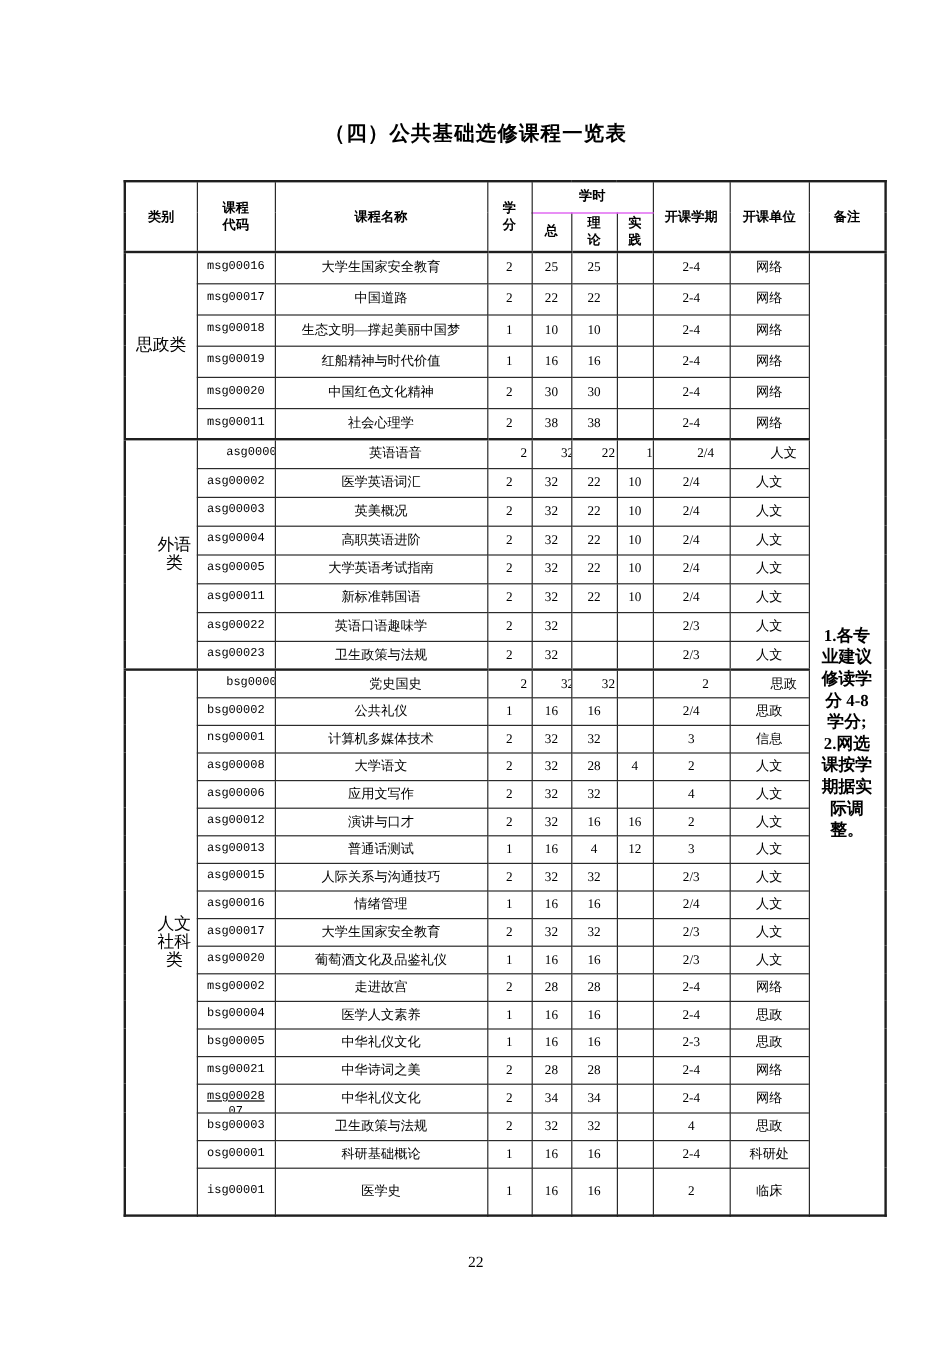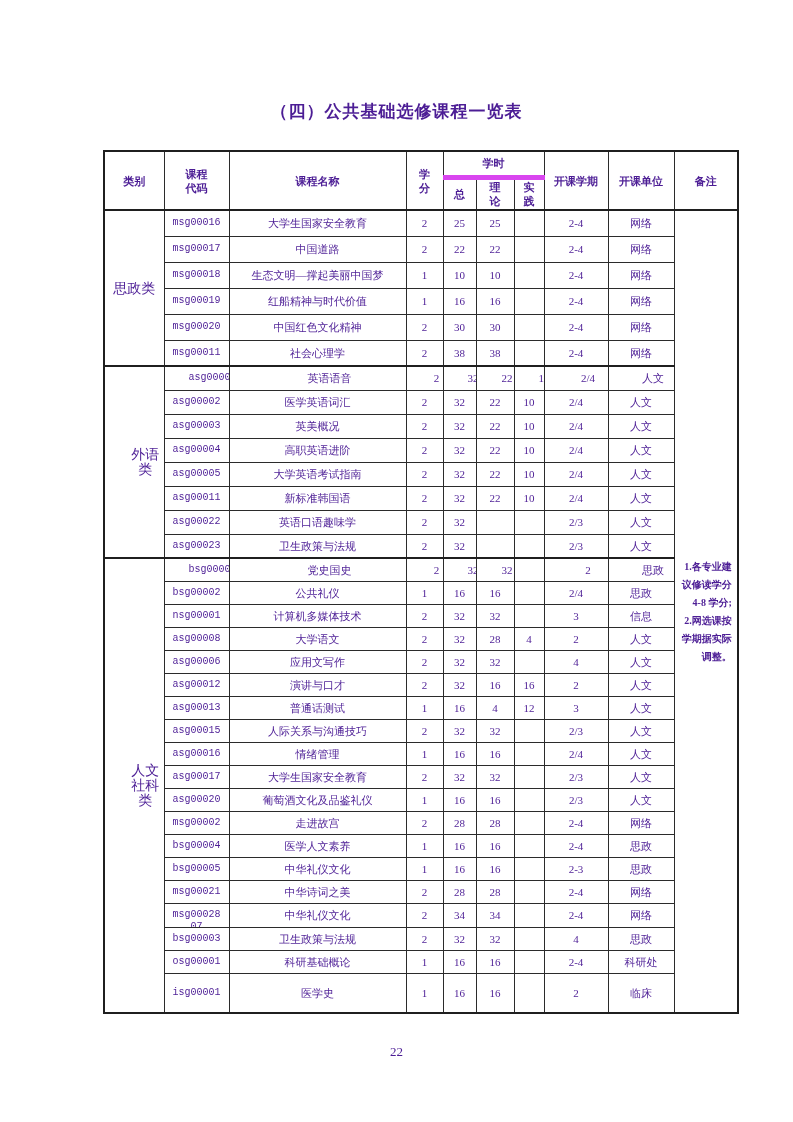--- a/index.html
+++ b/index.html
@@ -6,21 +6,21 @@
     margin: 0;
     padding: 0;
     background: #ffffff;
   }
   .page {
     position: relative;
     width: 793px;
     height: 1122px;
     background: #ffffff;
     font-family: "Liberation Serif", "DejaVu Serif", serif;
-    color: #4c1d95;
+    color: #000000;
     overflow: hidden;
   }
   .doc-title {
     position: absolute;
     top: 100px;
     left: 0;
     width: 100%;
     margin: 0;
     text-align: center;
     font-size: 17px;
@@ -44,21 +44,21 @@
     font-size: 11px;
     line-height: 14px;
     overflow: hidden;
   }
   .course-table thead th {
     font-weight: 700;
     white-space: pre-line;
     border-bottom: 2px solid #1f1f1f;
   }
   .course-table thead th.group {
-    border-bottom: 5px solid #d946ef;
+    border-bottom: 1px solid #d946ef;
   }
   tr.head-top  { height: 26px; }
   tr.head-bottom { height: 33px; }
   tr.sec0 { height: 26px; }
   tr.sec1 { height: 24px; }
   tr.sec2 { height: 23px; }
   tr.last-row { height: 40px; }
   tr.section-start td { border-top: 2px solid #1f1f1f; padding-left: 24px; }
   td.category-cell {
     font-size: 14px;
@@ -72,29 +72,29 @@
     letter-spacing: 0;
     margin-left: 28px;
   }
   .code-clip {
     height: 23px;
     box-sizing: border-box;
     overflow: hidden;
     padding-top: 5px;
     line-height: 12px;
   }
-  .code-clip span { display: block; }
+  .code-clip span { display: block; text-decoration: underline; }
   td.remark-cell { vertical-align: middle; }
   .remark-text {
     width: 52px;
     margin: 0 auto;
     font-weight: 700;
-    font-size: 10px;
+    font-size: 14px;
     line-height: 18px;
-    text-align: right;
+    text-align: center;
     white-space: pre-line;
   }
   .page-number {
     position: absolute;
     top: 1044px;
     left: 0;
     width: 100%;
     text-align: center;
     font-size: 13px;
   }

